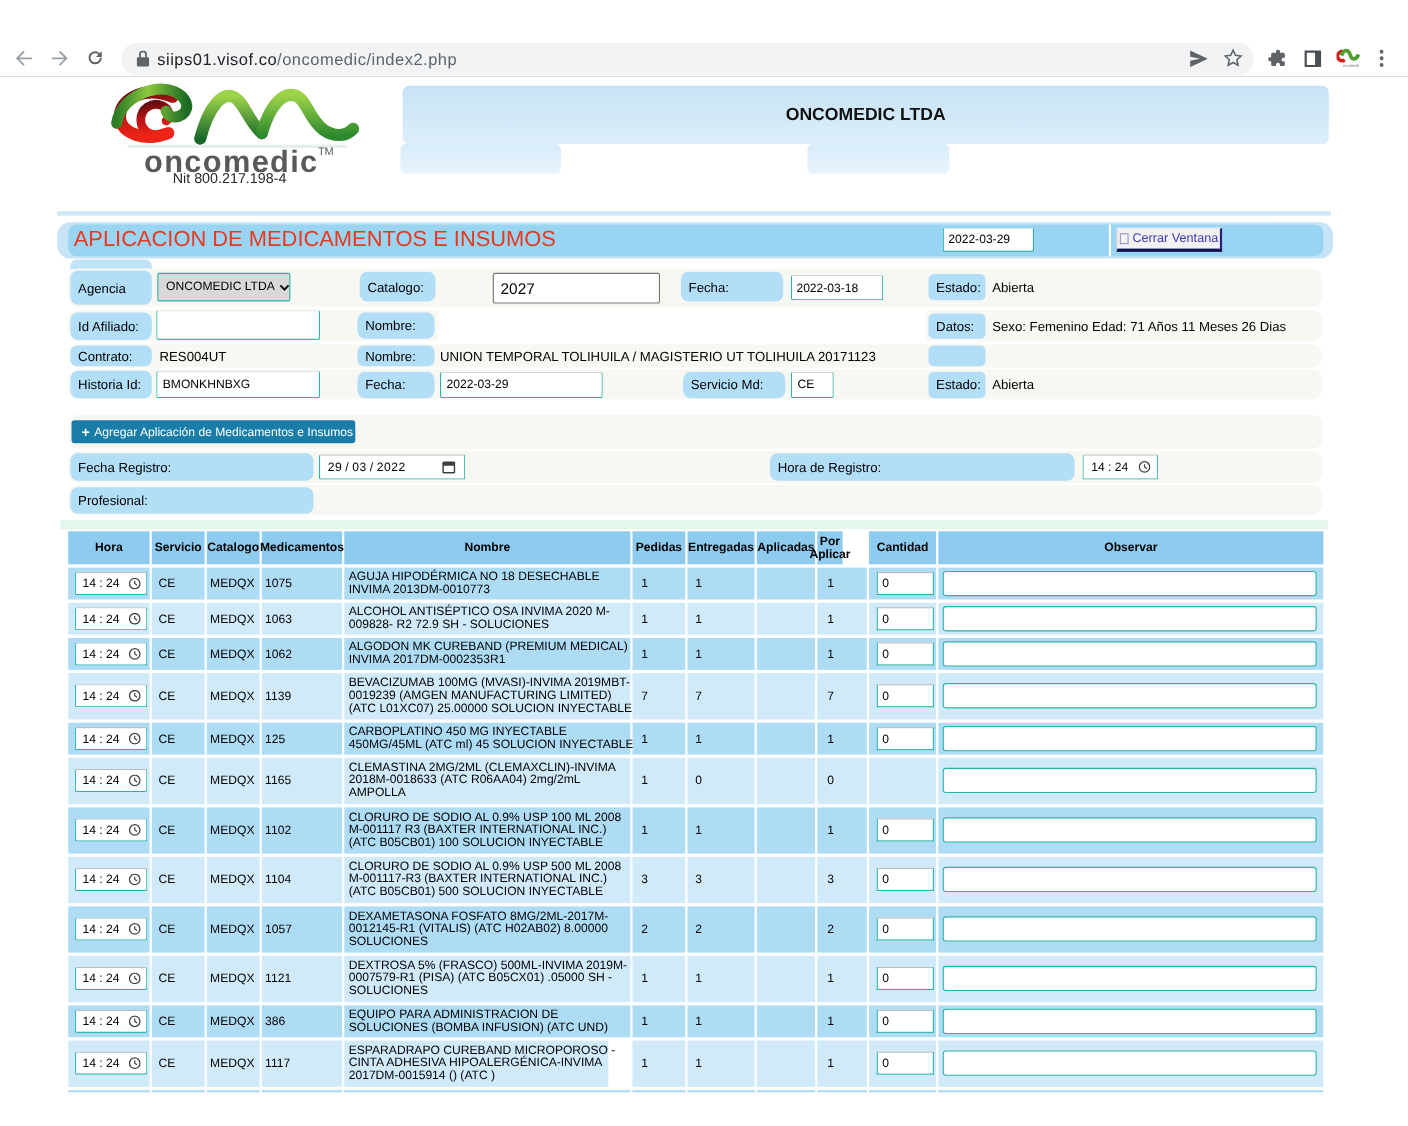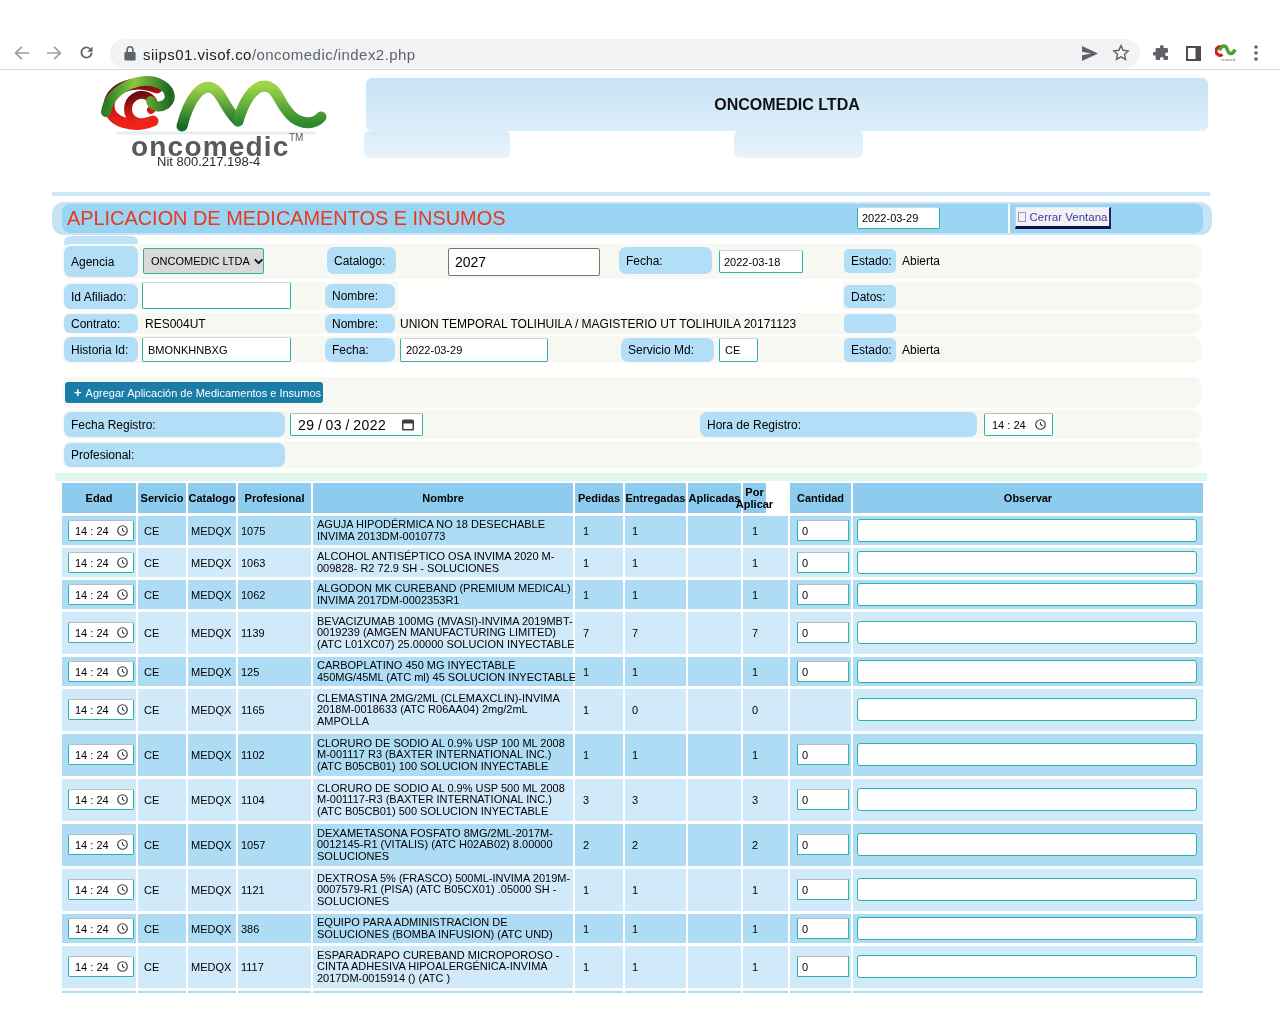--- a/index.html
+++ b/index.html
@@ -136,20 +136,21 @@
 <div class="lbl" style="left:619px;top:247px;width:93px;height:27px;">Fecha:</div>
 <div class="inp" style="left:719px;top:250px;width:84px;height:23px;padding-left:4px;">2022-03-18</div>
 <div class="lbl" style="left:844px;top:249px;width:52px;height:24px;border-radius:5px;">Estado:</div>
 <div class="abs" style="left:902px;top:249px;height:24px;display:flex;align-items:center;font-size:12px;">Abierta</div>
 
 <div class="lbl" style="left:64px;top:284px;width:74px;height:25px;">Id Afiliado:</div>
 <div class="inp" style="left:142px;top:282px;width:149px;height:27px;"></div>
 <div class="lbl" style="left:325px;top:284px;width:70px;height:24px;">Nombre:</div>
 <div class="abs" style="left:398px;top:282px;width:444px;height:28px;background:#fff;"></div>
 <div class="lbl" style="left:844px;top:285px;width:52px;height:23px;border-radius:5px;">Datos:</div>
+<div class="abs" style="left:902px;top:285px;height:23px;display:flex;align-items:center;font-size:12px;">Sexo: Femenino Edad: 71 Años 11 Meses 26 Dias</div>
 
 <div class="lbl" style="left:64px;top:314px;width:74px;height:19px;border-radius:6px;">Contrato:</div>
 <div class="abs" style="left:145px;top:314px;height:19px;display:flex;align-items:center;font-size:12px;">RES004UT</div>
 <div class="lbl" style="left:325px;top:314px;width:70px;height:19px;border-radius:6px;">Nombre:</div>
 <div class="abs" style="left:400px;top:314px;height:19px;display:flex;align-items:center;font-size:12px;">UNION TEMPORAL TOLIHUILA / MAGISTERIO UT TOLIHUILA 20171123</div>
 <div class="lbl" style="left:844px;top:314px;width:52px;height:19px;border-radius:5px;"></div>
 
 <div class="lbl" style="left:64px;top:337px;width:74px;height:25px;">Historia Id:</div>
 <div class="inp" style="left:142px;top:337px;width:149px;height:25px;padding-left:5px;">BMONKHNBXG</div>
 <div class="lbl" style="left:325px;top:338px;width:70px;height:24px;">Fecha:</div>
@@ -157,21 +158,21 @@
 <div class="lbl" style="left:621px;top:338px;width:93px;height:24px;">Servicio Md:</div>
 <div class="inp" style="left:719px;top:338px;width:39px;height:24px;padding-left:5px;">CE</div>
 <div class="lbl" style="left:844px;top:338px;width:52px;height:24px;border-radius:5px;">Estado:</div>
 <div class="abs" style="left:902px;top:338px;height:24px;display:flex;align-items:center;font-size:12px;">Abierta</div>
 
 <div class="strip" style="top:377px;height:31px;"></div>
 <div class="abs" style="left:65px;top:382px;width:258px;height:21px;background:#1a7da8;border-radius:3px;display:flex;align-items:center;color:#fff;font-size:11px;white-space:nowrap;padding-left:9px;"><span style="font-weight:bold;margin-right:4px;font-size:13px;">+</span>Agregar Aplicación de Medicamentos e Insumos</div>
 
 <div class="strip" style="top:410px;height:29px;"></div>
 <div class="lbl" style="left:64px;top:412px;width:221px;height:25px;">Fecha Registro:</div>
-<div class="tin" style="left:290px;top:413px;width:133px;height:23px;font-size:14px;">
+<div class="tin" style="left:290px;top:413px;width:133px;height:23px;font-size:11px;">
   <span style="margin-left:7px;letter-spacing:0.5px;">29 / 03 / 2022</span>
   <svg style="position:absolute;right:8px;top:5px;" width="12" height="12" viewBox="0 0 12 12">
         <path d="M1.5 1h9A1.5 1.5 0 0 1 12 2.5v8A1.5 1.5 0 0 1 10.5 12h-9A1.5 1.5 0 0 1 0 10.5v-8A1.5 1.5 0 0 1 1.5 1zm0 4v5.5h9V5z" fill="#3c4043" fill-rule="evenodd" transform="translate(0,-0.5)"></path>
       </svg>
 </div>
 <div class="lbl" style="left:700px;top:412px;width:277px;height:25px;">Hora de Registro:</div>
 <div class="tin" style="left:984px;top:413px;width:69px;height:23px;">
   <span style="margin-left:7px;">14 : 24</span>
   <svg style="position:absolute;right:6px;top:5px;" width="11" height="11" viewBox="0 0 12 12">
         <circle cx="6" cy="6" r="5.2" fill="none" stroke="#3c4043" stroke-width="1.3"></circle>
@@ -445,21 +446,21 @@
         </svg>
       </div>
 <div class="qty" style="left:735px;top:4px;width:52px;height:21px;">0</div>
 <div class="obs" style="left:795px;top:3px;width:340px;height:23px;"></div>
 </div>
 <div class="row lt" style="top:946px;height:42px;">
 <div class="c" style="left:0;width:74px;"></div>
 <div class="c" style="left:76px;width:48px;padding-left:6px;">CE</div>
 <div class="c" style="left:126px;width:48px;padding-left:3px;">MEDQX</div>
 <div class="c" style="left:176px;width:73px;padding-left:3px;">1117</div>
-<div class="c nm" style="left:251px;width:260px;">
+<div class="c nm" style="left:251px;width:240px;">
         <span>ESPARADRAPO CUREBAND MICROPOROSO -<br>CINTA ADHESIVA HIPOALERGÉNICA-INVIMA<br>2017DM-0015914 () (ATC )</span>
       </div>
 <div class="c" style="left:513px;width:48px;padding-left:8px;">1</div>
 <div class="c" style="left:563px;width:61px;padding-left:7px;">1</div>
 <div class="c" style="left:626px;width:53px;"></div>
 <div class="c" style="left:681px;width:45px;padding-left:9px;">1</div>
 <div class="c" style="left:728px;width:61px;"></div>
 <div class="c" style="left:791px;width:350px;"></div>
 <div class="tin" style="left:6px;top:10px;width:66px;height:21px;">
         <span style="margin-left:6px;">14 : 24</span>
@@ -479,24 +480,24 @@
 <div class="c nm" style="left:251px;width:260px;"></div>
 <div class="c" style="left:513px;width:48px;padding-left:8px;"></div>
 <div class="c" style="left:563px;width:61px;padding-left:7px;"></div>
 <div class="c" style="left:626px;width:53px;"></div>
 <div class="c" style="left:681px;width:45px;padding-left:9px;"></div>
 <div class="c" style="left:728px;width:61px;"></div>
 <div class="c" style="left:791px;width:350px;"></div>
 </div>
 
 <div class="row" style="top:483px;height:30px;">
-  <div class="hcell" style="left:0;width:74px;">Edad</div>
+  <div class="hcell" style="left:0;width:74px;">Hora</div>
   <div class="hcell" style="left:76px;width:48px;">Servicio</div>
   <div class="hcell" style="left:126px;width:48px;">Catalogo</div>
-  <div class="hcell" style="left:176px;width:73px;">Profesional</div>
+  <div class="hcell" style="left:176px;width:73px;">Medicamentos</div>
   <div class="hcell" style="left:251px;width:260px;">Nombre</div>
   <div class="hcell" style="left:513px;width:48px;">Pedidas</div>
   <div class="hcell" style="left:563px;width:61px;">Entregadas</div>
   <div class="hcell" style="left:626px;width:53px;">Aplicadas</div>
   <div class="hcell" style="left:681px;width:23px;">Por<br>Aplicar</div>
   <div class="hcell" style="left:728px;width:61px;">Cantidad</div>
   <div class="hcell" style="left:791px;width:350px;">Observar</div>
 </div>
 
 <div class="abs" style="left:0;top:993px;width:1280px;height:31px;background:#fff;z-index:5;"></div>

